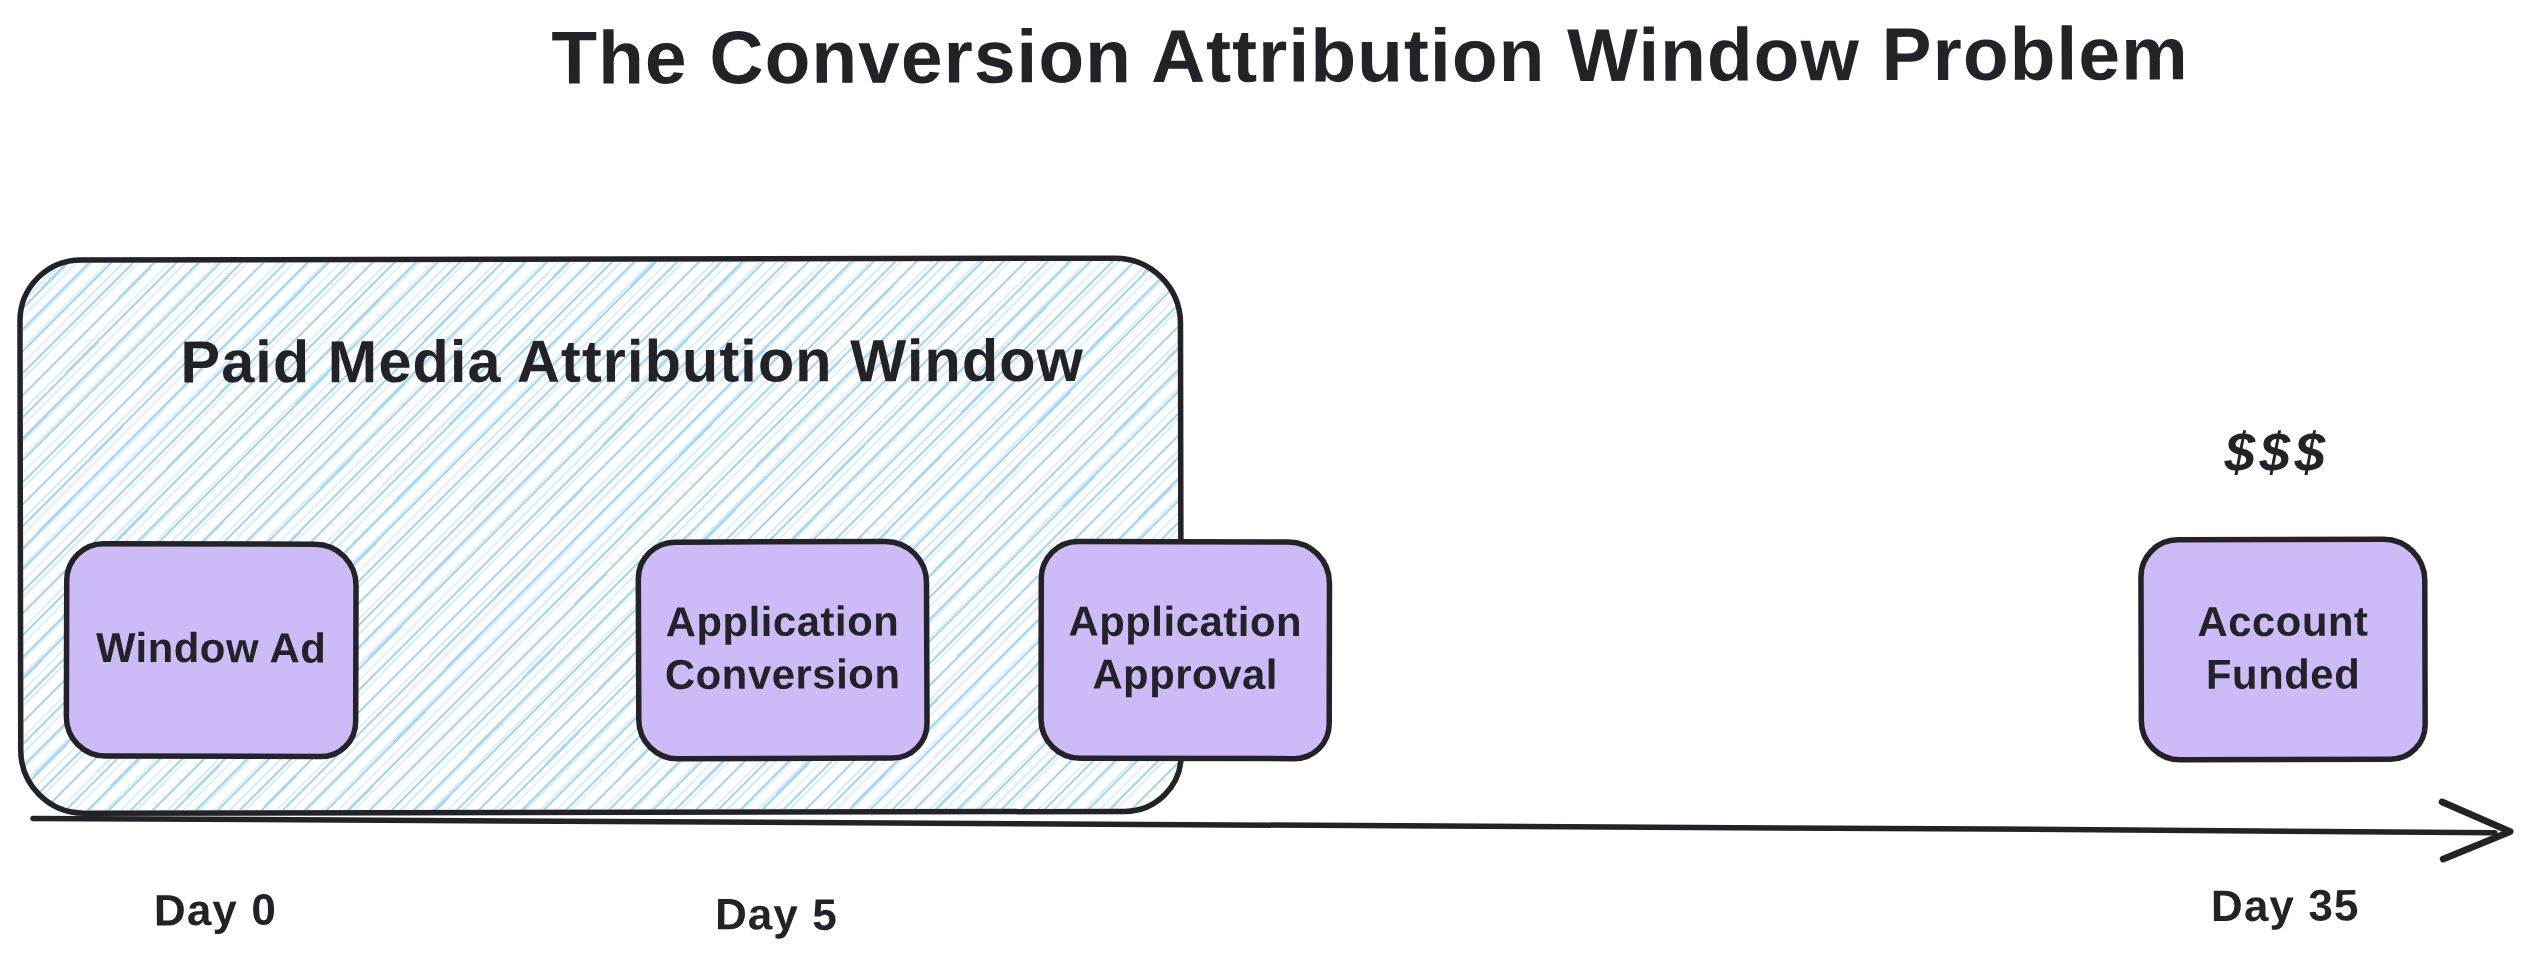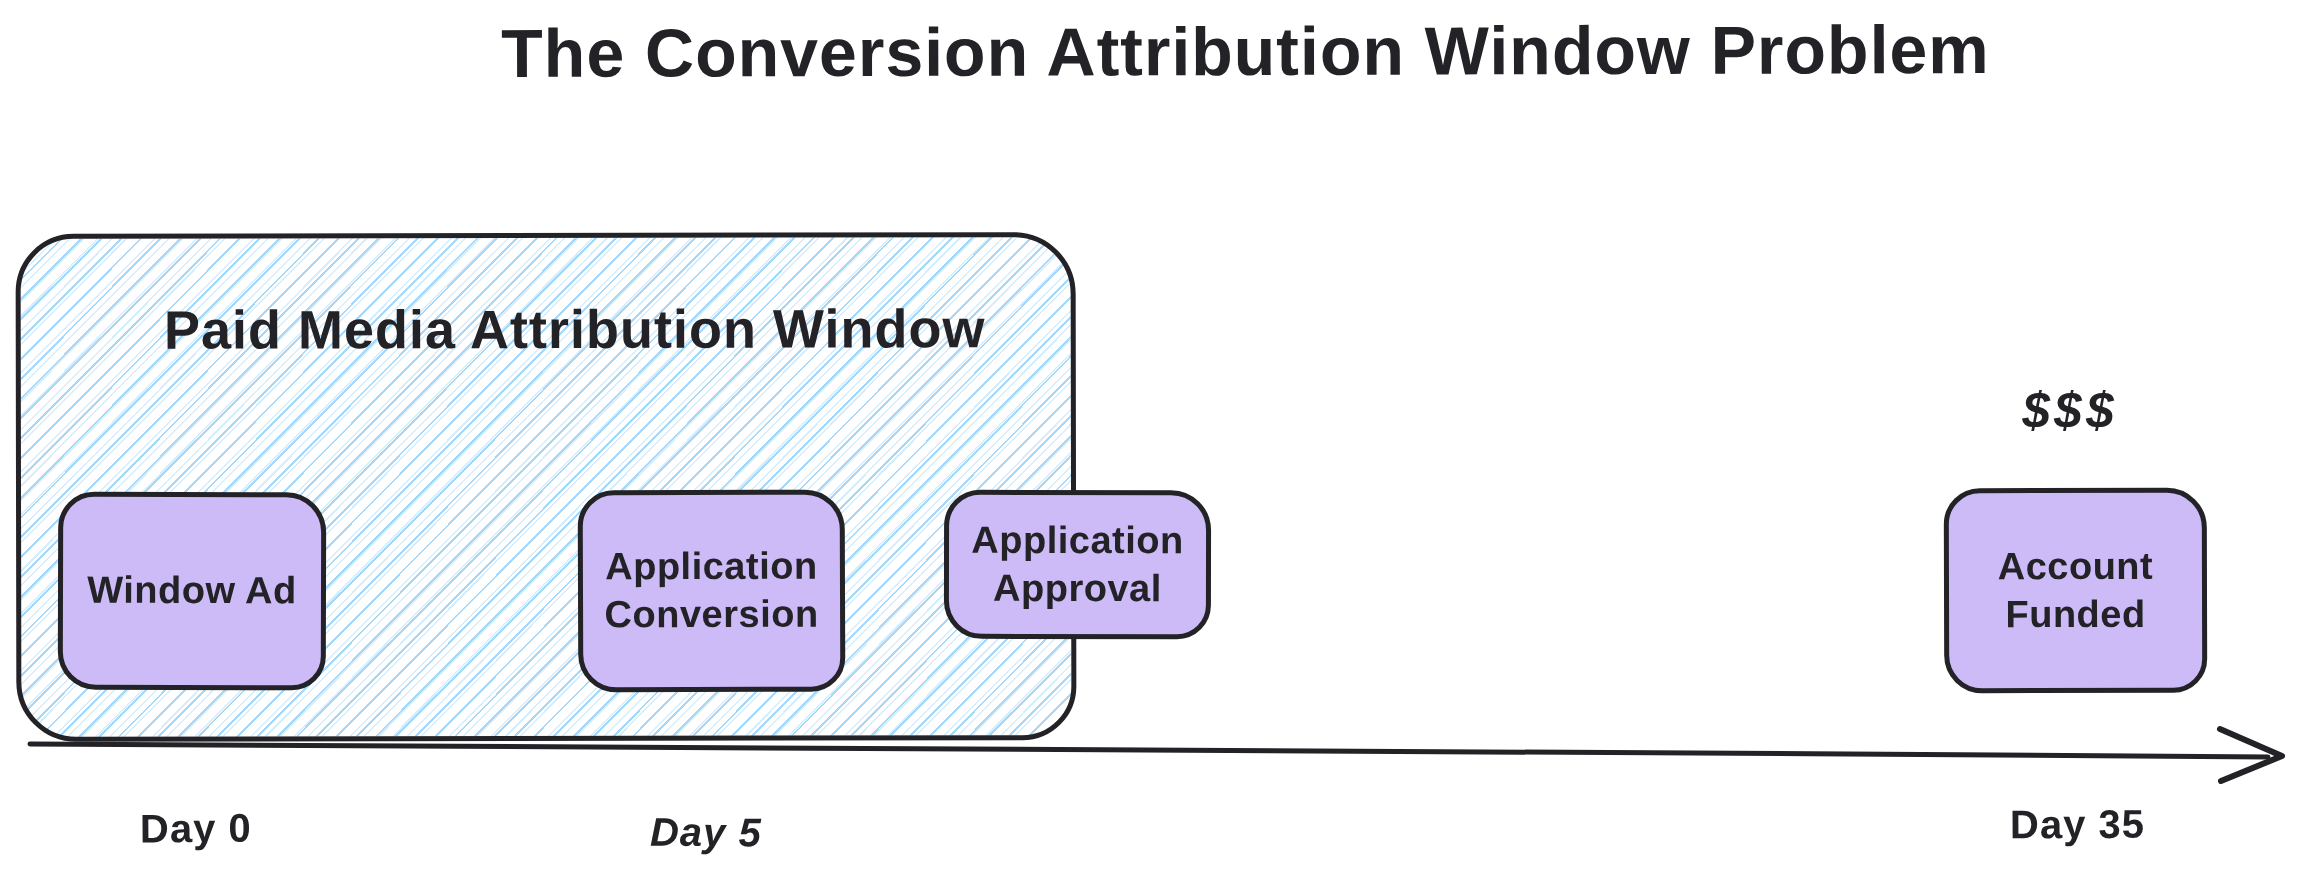--- a/index.html
+++ b/index.html
@@ -77,21 +77,21 @@
     padding: 0 16px;
     font-size: 38px;
     font-weight: 700;
     line-height: 1.26;
     letter-spacing: 0.5px;
     z-index: 3;
     color: var(--ink, #222227);
   }
   .ev0 { left: 58px;   top: 492px; width: 268px; height: 198px; transform: rotate(0.15deg); }
   .ev1 { left: 578px;  top: 490px; width: 267px; height: 202px; transform: rotate(-0.2deg); }
-  .ev2 { left: 944px;  top: 490px; width: 267px; height: 149px; transform: rotate(0.1deg); }
+  .ev2 { left: 944px;  top: 490px; width: 267px; height: 202px; transform: rotate(0.1deg); }
   .ev3 { left: 1944px; top: 488px; width: 263px; height: 205px; transform: rotate(-0.15deg); }
 
   
   .dollars {
     position: absolute;
     left: 2010px;
     top: 382px;
     width: 120px;
     text-align: center;
     font-size: 50px;
@@ -119,21 +119,21 @@
   .day {
     position: absolute;
     font-size: 40px;
     font-weight: 700;
     letter-spacing: 1px;
     white-space: nowrap;
     color: var(--ink, #222227);
     z-index: 3;
   }
   .d0 { left: 120px;  top: 806px; transform: rotate(-0.4deg); margin-left: 20px; }
-  .d1 { left: 650px;  top: 810px; transform: rotate(0.3deg); font-style: italic; }
+  .d1 { left: 650px;  top: 810px; transform: rotate(0.3deg); }
   .d2 { left: 1004px; top: 842px; transform: rotate(0.4deg); margin-top: 41px; }
   .d3 { left: 2010px; top: 802px; transform: rotate(-0.3deg); }
 </style>
 </head>
 <body>
 
 <div class="canvas">
 
   <h1 class="title">The Conversion Attribution Window Problem</h1>
 

